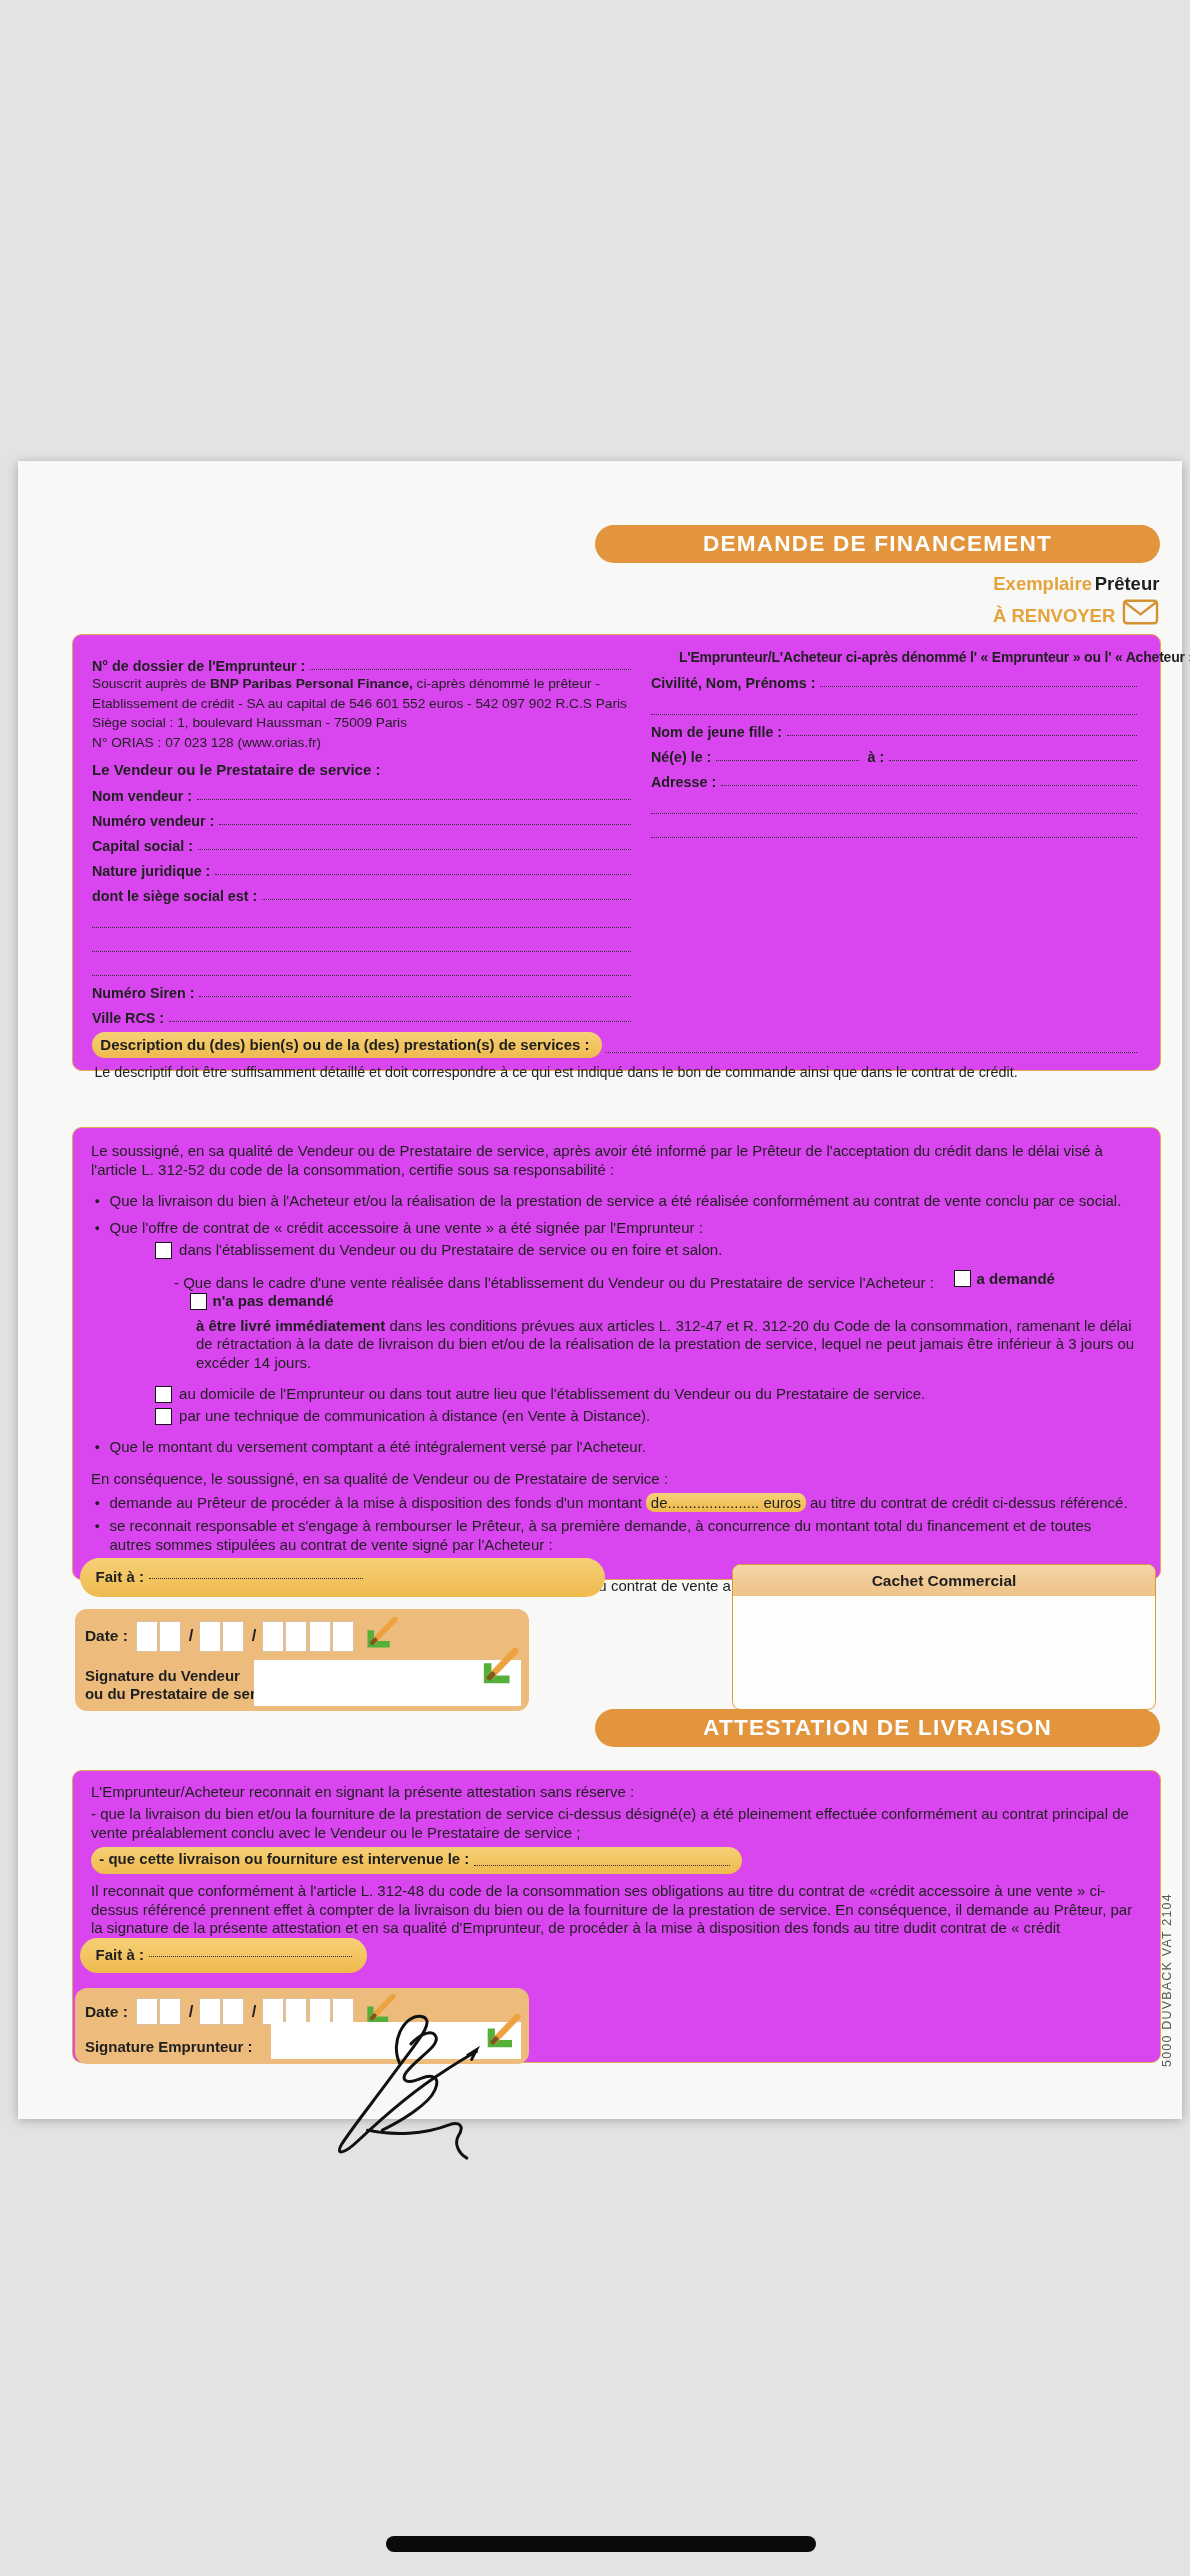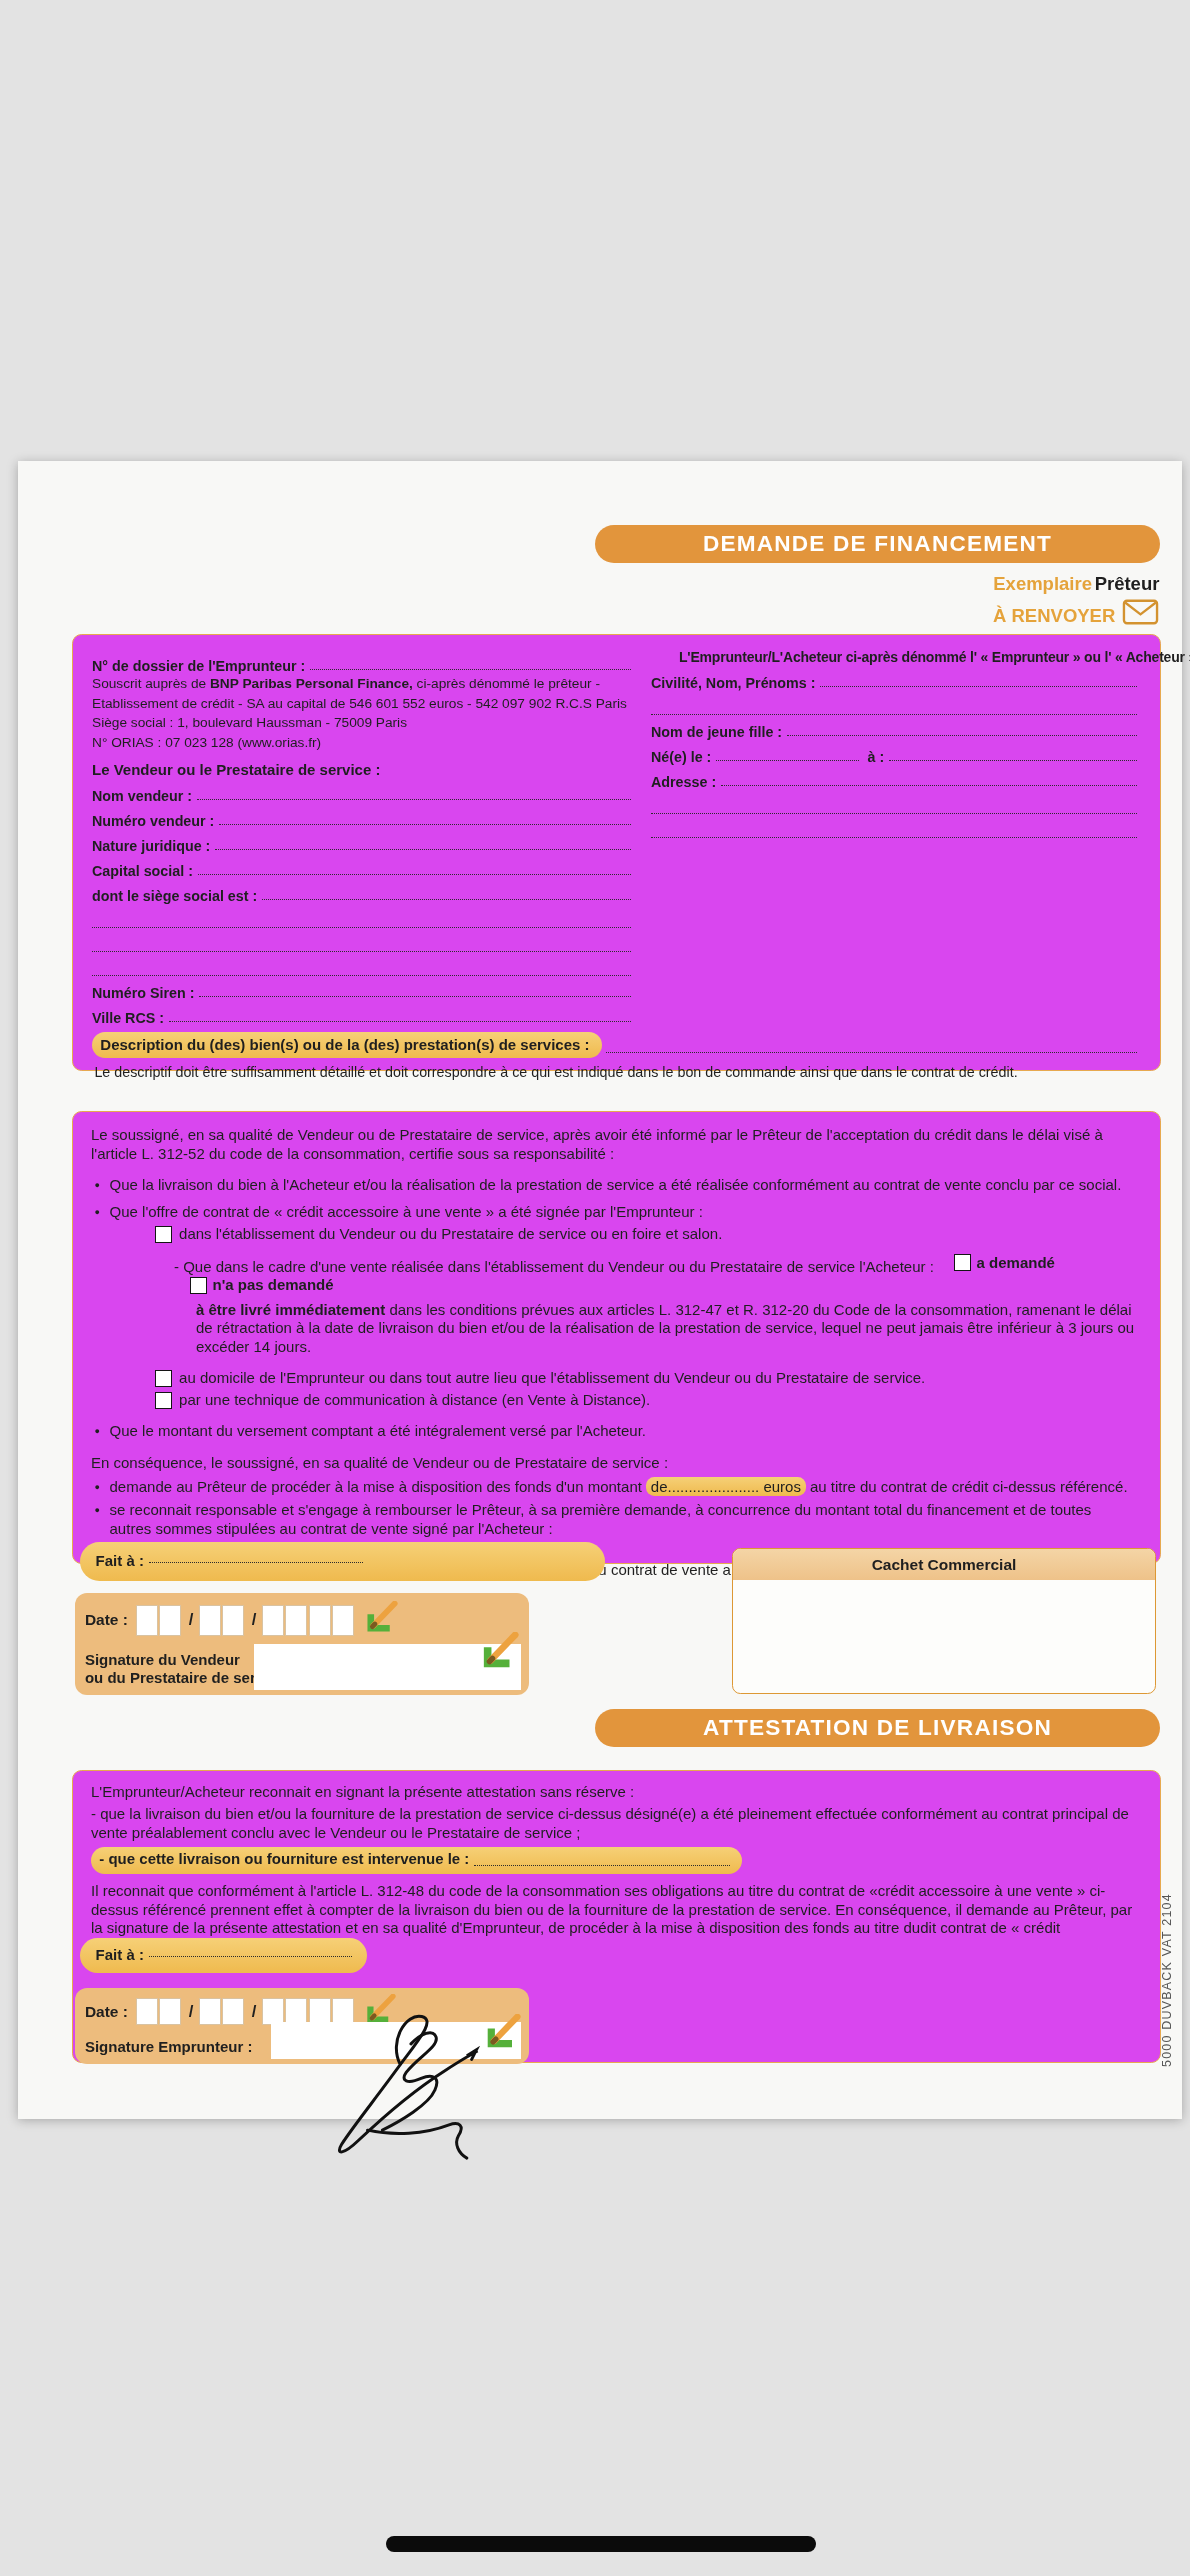--- a/index.html
+++ b/index.html
@@ -12,21 +12,21 @@
   .banner span{color:#fff;font-weight:bold;font-size:22.6px;letter-spacing:1.2px;}
   #banner1{top:64px;}
   #banner2{top:1248px;}
   #exemplaire{position:absolute;top:112px;right:22.6px;text-align:right;line-height:22.6px;}
   .ex-orange{color:#e5a33b;font-weight:bold;font-size:18.5px;}
   .ex-black{color:#1f1f1f;font-weight:bold;font-size:18.5px;}
   .renvoyer-row{display:flex;align-items:center;justify-content:flex-end;gap:7.1px;}
   .formbox{position:absolute;left:54px;width:1089px;border:1.2px solid #e7a94f;border-radius:9.5px;
            background:#d946ef;box-sizing:border-box;}
   #box1{top:173px;height:437px;padding:14.3px 22.6px 0 19px;}
-  #box2{top:650px;height:453px;padding:14.3px 24px 0 18px;font-size:15px;line-height:18.5px;}
+  #box2{top:666px;height:453px;padding:14.3px 24px 0 18px;font-size:15px;line-height:18.5px;}
   #box3{top:1309px;height:293px;padding:12px 24px 0 18px;font-size:15px;line-height:18.5px;}
   .cols{display:flex;gap:20px;}
   .colL{flex:0 0 539px;font-size:13.7px;}
   .colR{flex:1;font-size:13.7px;min-width:0;}
   .frow{display:flex;align-items:flex-end;height:25px;}
   .frow .lbl{font-weight:bold;white-space:nowrap;font-size:14.3px;}
   .dots{flex:1;border-bottom:1.8px dotted #2c2c2c;margin:0 0 4.2px 4.8px;height:6px;}
   .dots-fixed{border-bottom:1.8px dotted #2c2c2c;margin:0 0 4.2px 4.8px;height:6px;}
   .dotline{border-bottom:1.8px dotted #2c2c2c;height:23px;}
   .company{line-height:19.6px;white-space:nowrap;font-size:13.7px;}
@@ -118,25 +118,25 @@
           <div class="sect-title">Le Vendeur ou le Prestataire de service :</div>
           <div class="frow">
             <span class="lbl">Nom vendeur :</span>
             <span class="dots"></span>
           </div>
           <div class="frow">
             <span class="lbl">Numéro vendeur :</span>
             <span class="dots"></span>
           </div>
           <div class="frow">
+            <span class="lbl">Capital social :</span>
+            <span class="dots"></span>
+          </div>
+          <div class="frow">
             <span class="lbl">Nature juridique :</span>
-            <span class="dots"></span>
-          </div>
-          <div class="frow">
-            <span class="lbl">Capital social :</span>
             <span class="dots"></span>
           </div>
           <div class="frow">
             <span class="lbl">dont le siège social est :</span>
             <span class="dots"></span>
           </div>
           <div class="dotline"></div>
           <div class="dotline"></div>
           <div class="dotline"></div>
           <div class="frow">

